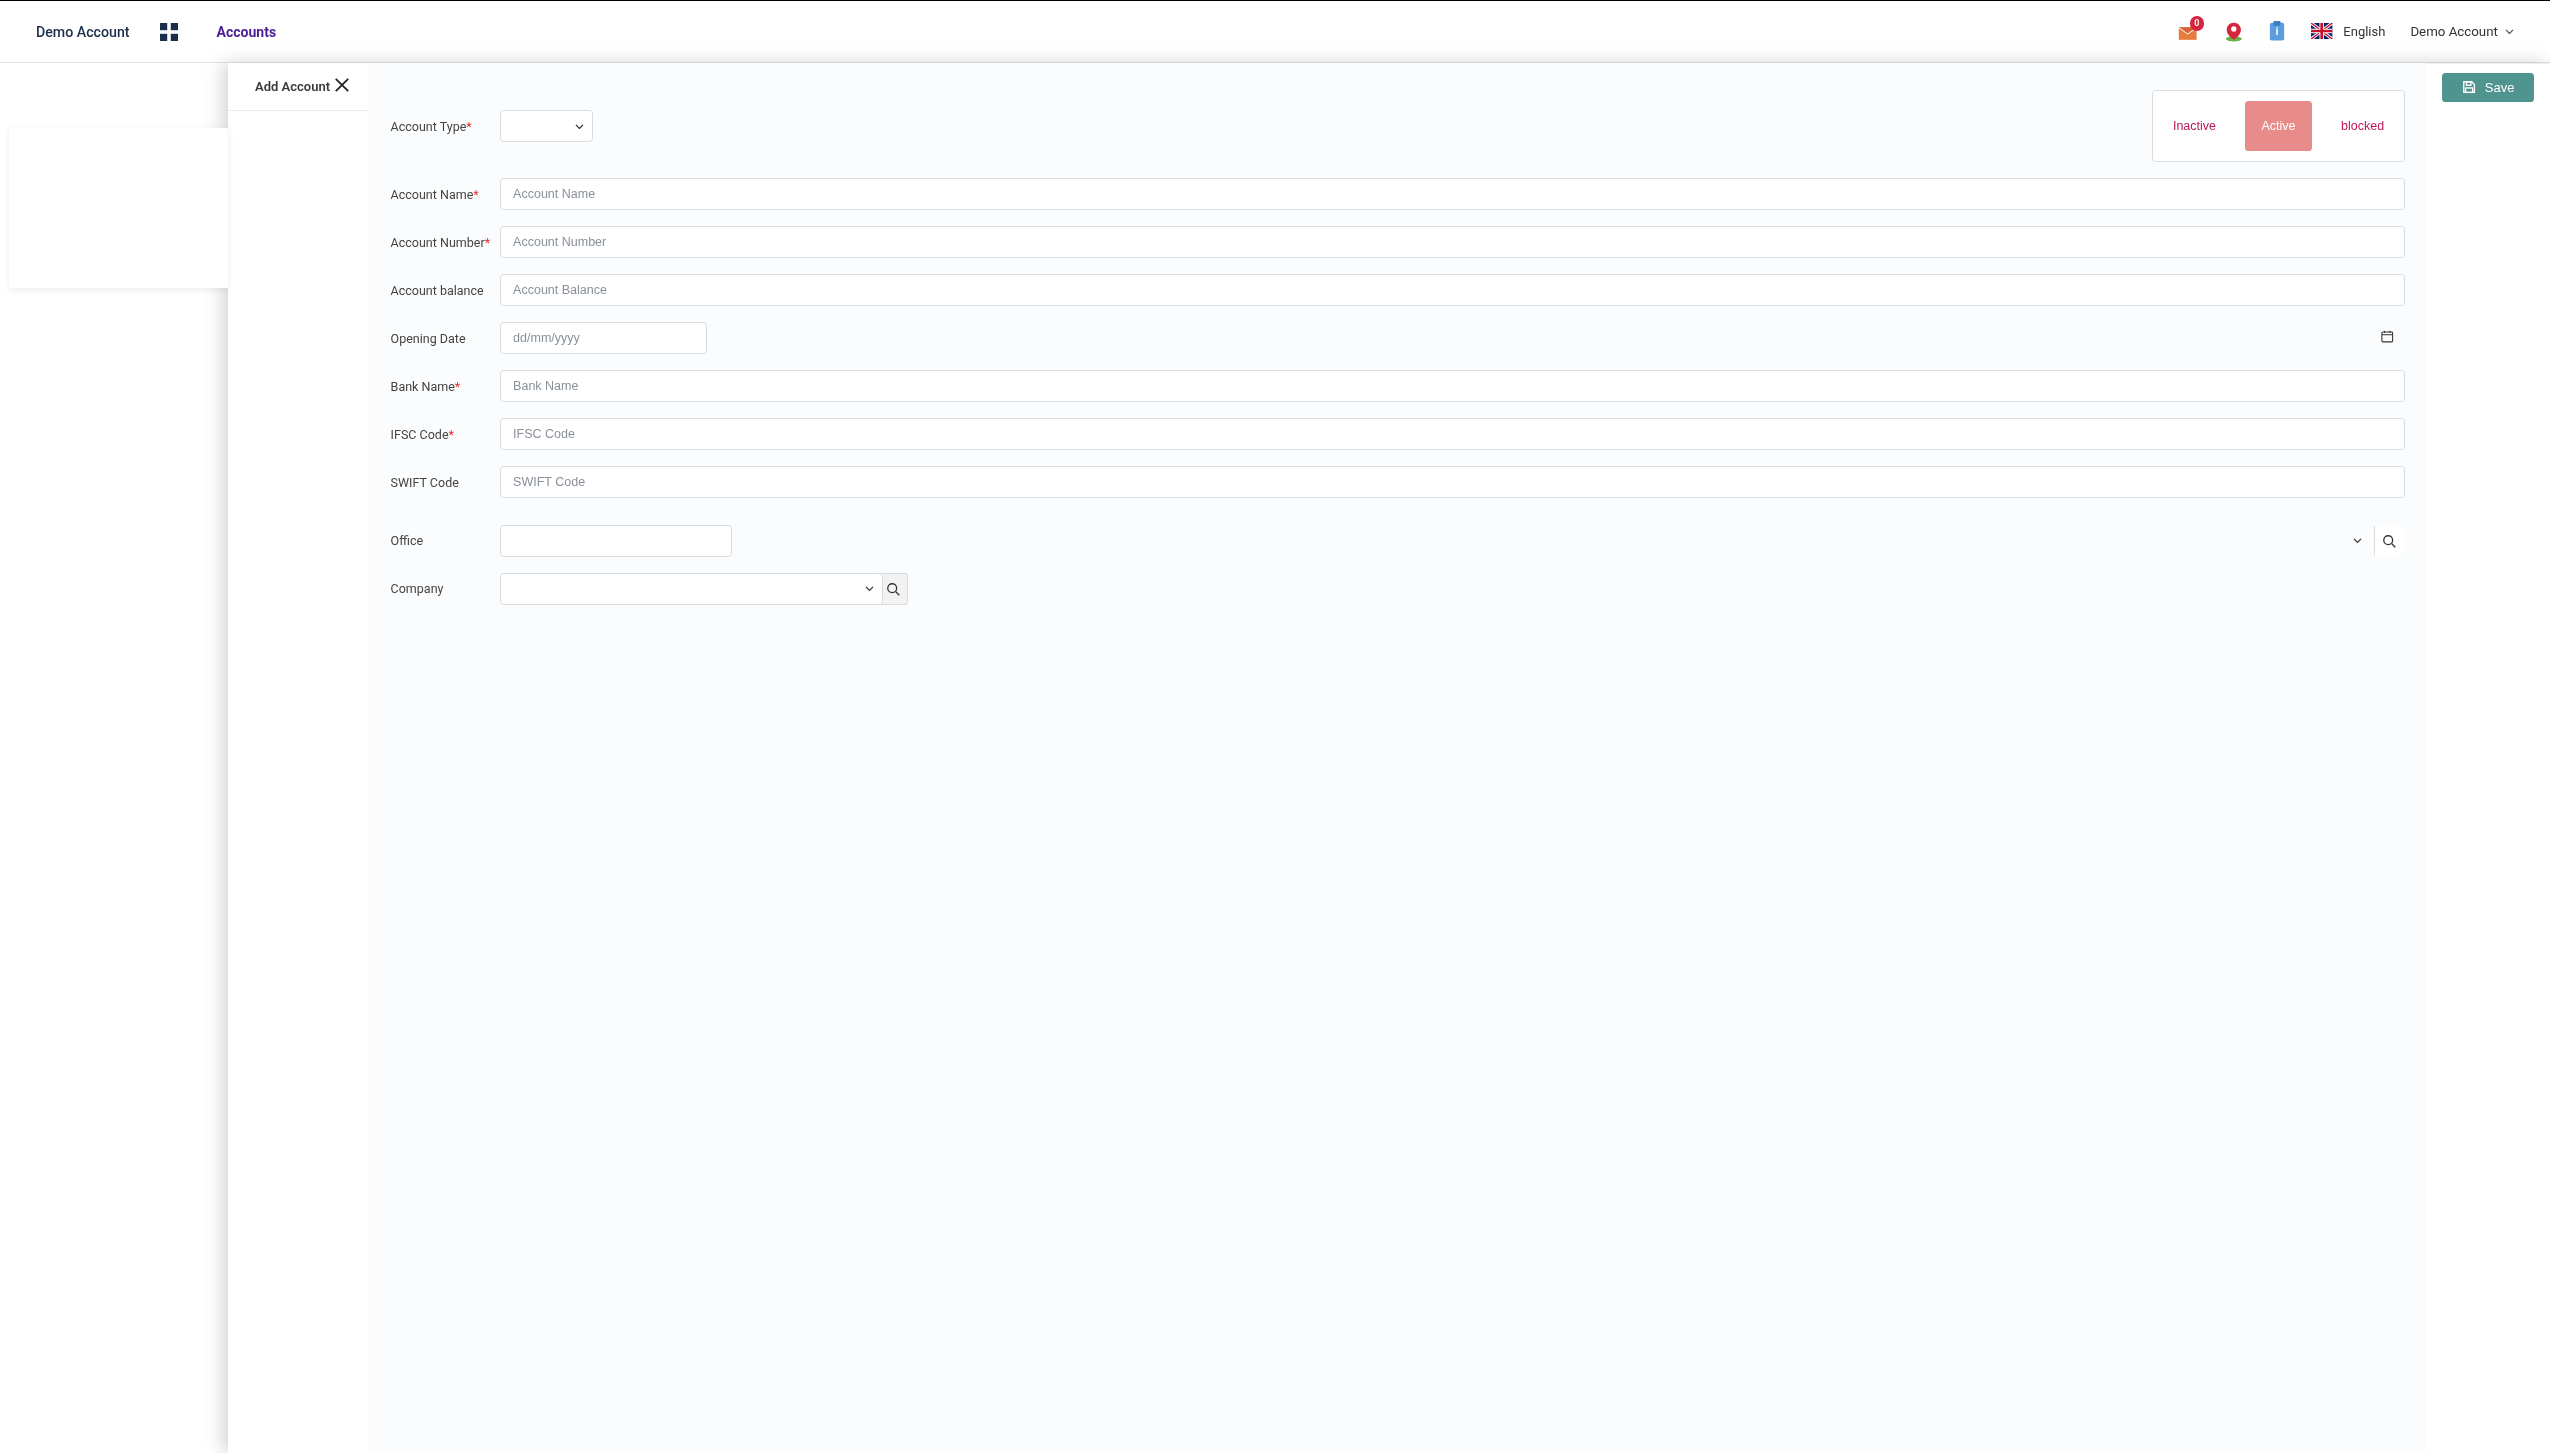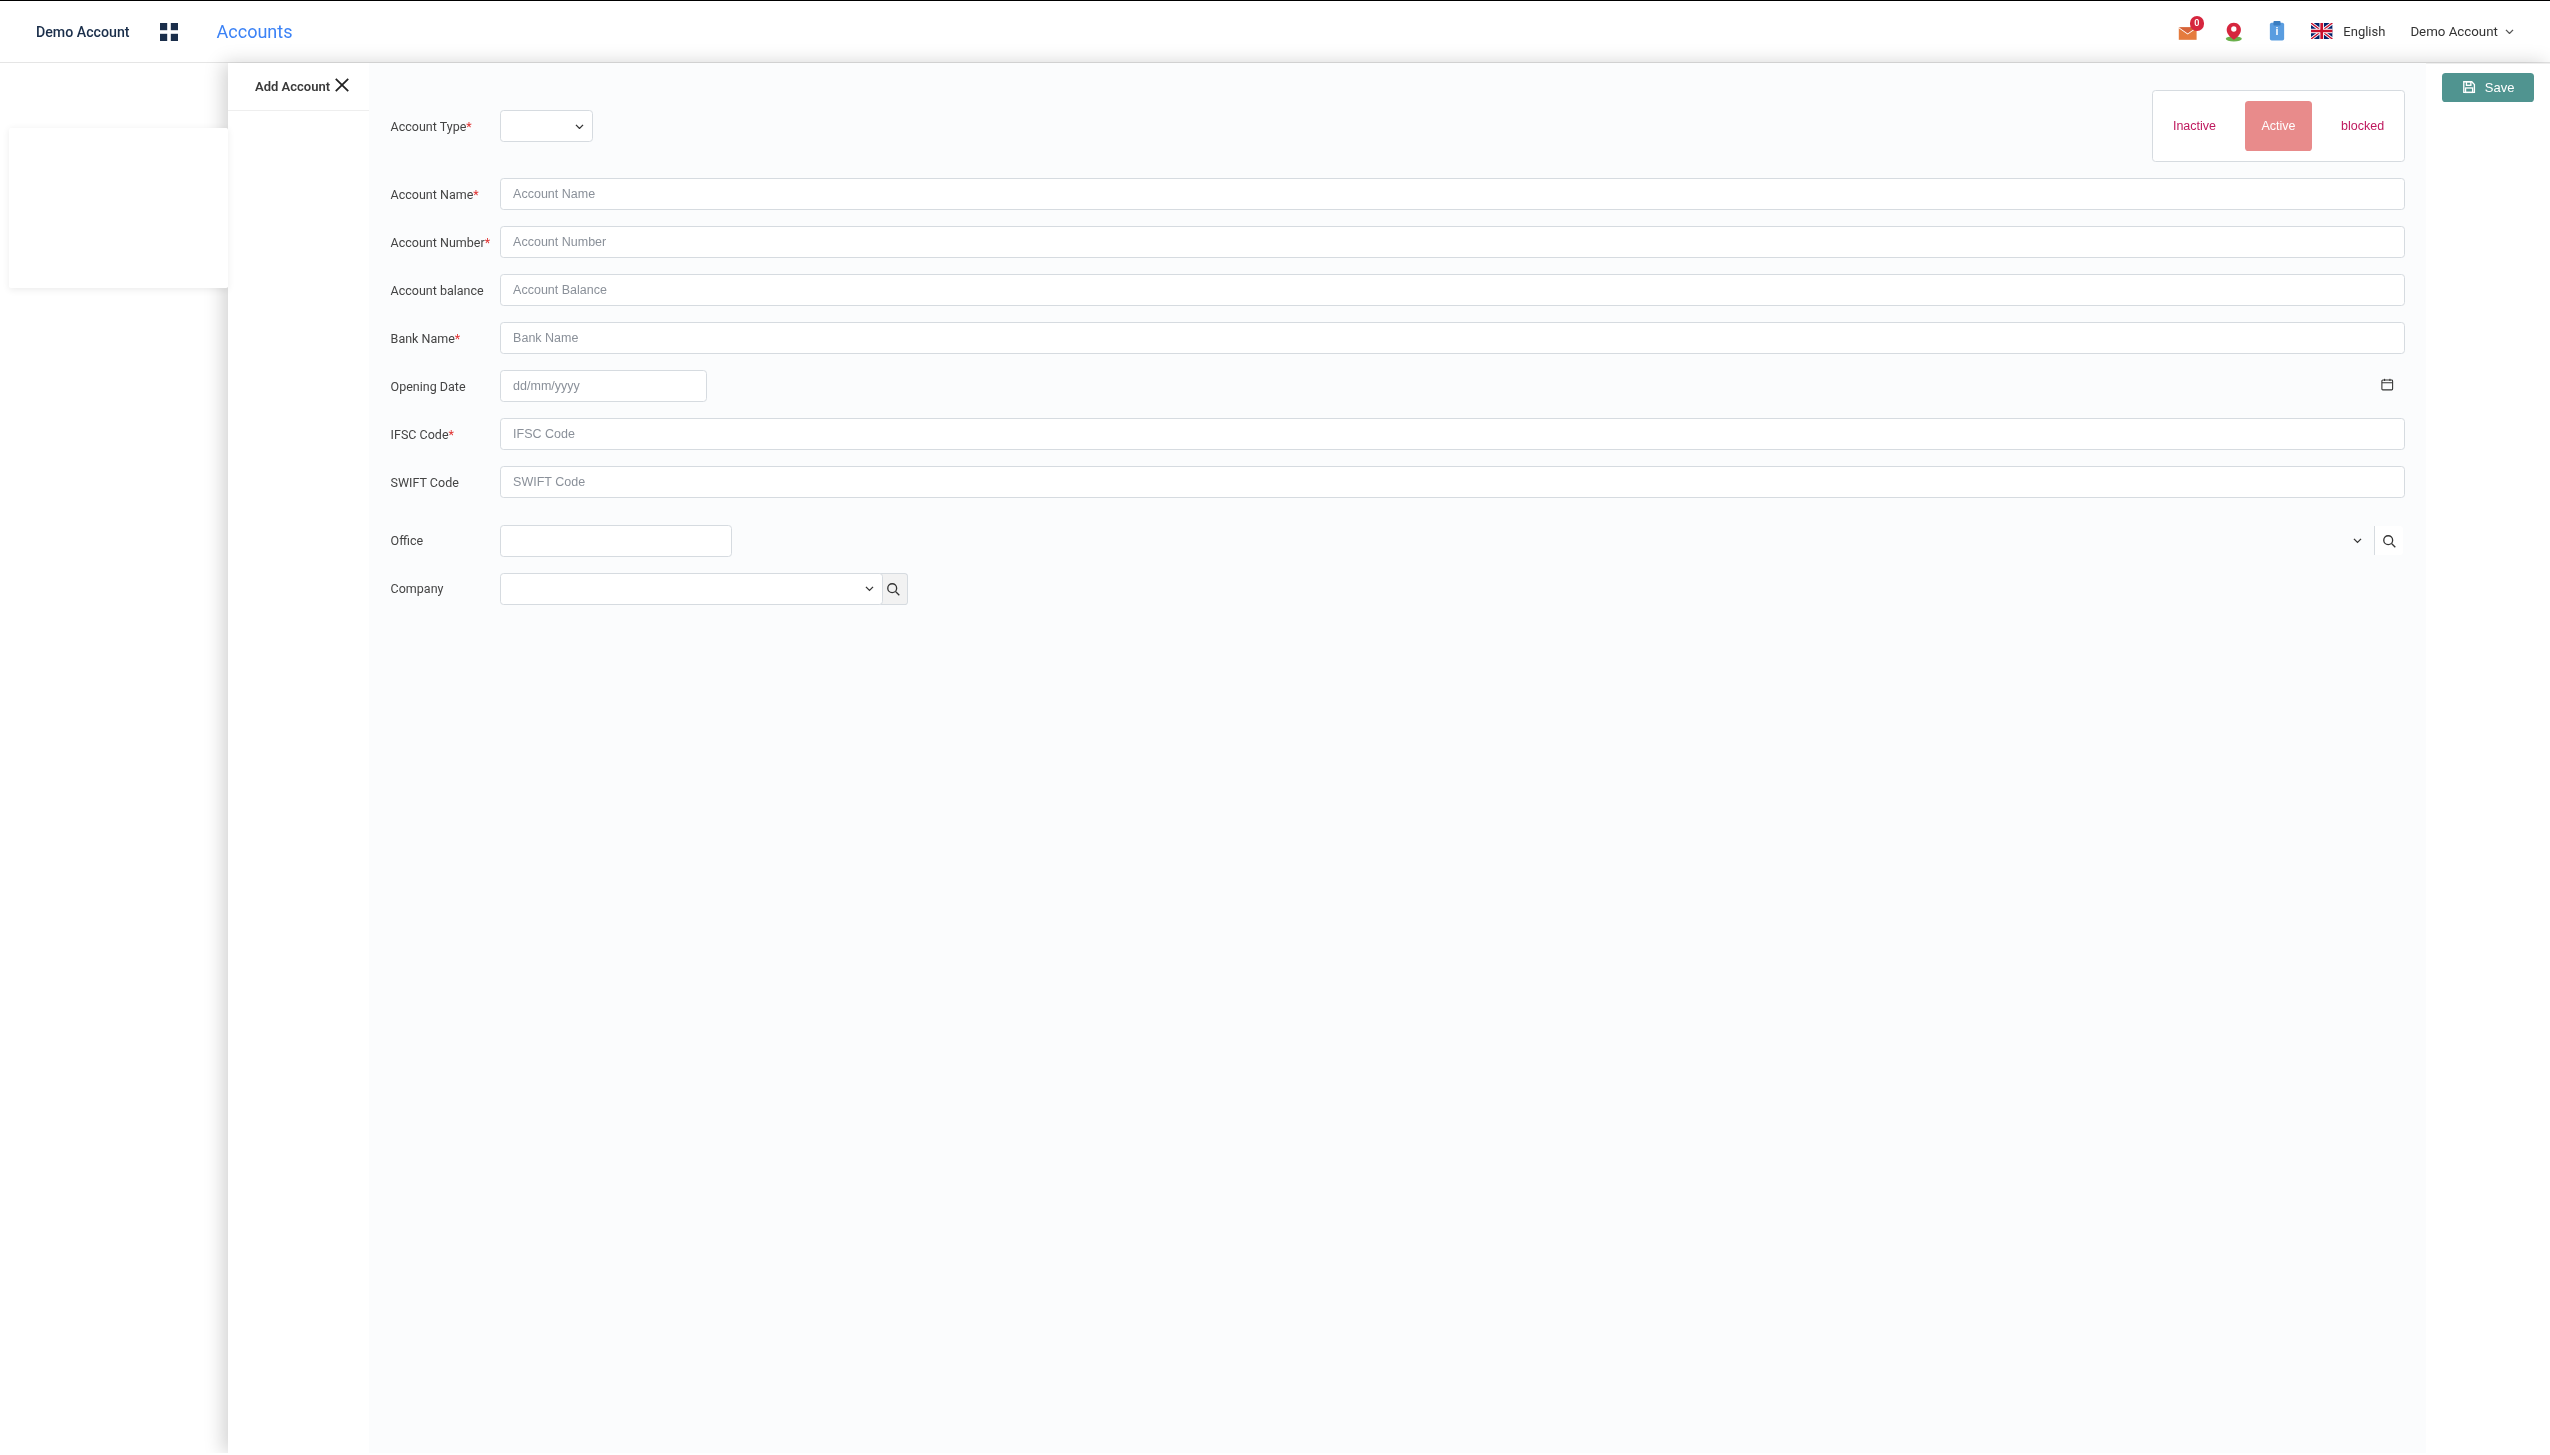--- a/index.html
+++ b/index.html
@@ -14,21 +14,21 @@
       border-top: 1.8px solid #000;
       border-bottom: 0.9px solid #e5e5e5;
       display: flex;
       align-items: center;
       padding: 0 36px;
       justify-content: space-between;
     }
     .topbar-left { display: flex; align-items: center; gap: 30px; }
     .brand { color: #1a2e4a; font-size: 14.2px; font-weight: 500; cursor: pointer; }
     .apps-icon { cursor: pointer; display:flex; align-items:center; }
-    .page-title { font-size: 18px; font-weight: 400; color: #3b82f6; margin-left: 9px; }
+    .page-title { font-size: 14px; font-weight: 700; color: #4c1d95; margin-left: 9px; }
     .topbar-right { display: flex; align-items: center; gap: 25px; }
     .topbar-icon { cursor: pointer; position: relative; display:flex; align-items:center;}
     .badge {
       position: absolute; top: -5.3px; right: -5.3px;
       background: #d6263e; color: #fff; border-radius: 50%;
       font-size: 9px; width: 14.2px; height: 14.2px; display:flex; align-items:center; justify-content:center;
       font-weight: 600;
     }
     .lang { display: flex; align-items: center; gap: 10.7px; cursor: pointer; }
     .flag { width: 21.4px; height: 16px; }
@@ -306,40 +306,40 @@
 
       <div class="form-row">
         <div class="form-label">
           <span>Account balance</span>
         </div>
         <input class="form-control" placeholder="Account Balance" style="">
       </div>
 
       <div class="form-row">
         <div class="form-label">
-          <span>Bank Name</span><span class="req">*</span>
-        </div>
-        <input class="form-control" placeholder="Bank Name" style="">
-      </div>
-
-      <div class="form-row">
-        <div class="form-label">
           <span>Opening Date</span>
         </div>
         <div style="position:relative; flex:1;">
           <input class="form-control" style="padding-right: 32px;" placeholder="dd/mm/yyyy">
           <span style="position:absolute; right:10.7px; top:50%; transform:translateY(-50%);">
             <svg width="12.5" height="12.5" viewBox="0 0 14 14">
                 <rect x="1" y="2" width="12" height="11" rx="1" fill="none" stroke="#333" stroke-width="1.2"></rect>
                 <line x1="1" y1="5" x2="13" y2="5" stroke="#333" stroke-width="1.2"></line>
                 <line x1="4" y1="0.5" x2="4" y2="3" stroke="#333" stroke-width="1.2"></line>
                 <line x1="10" y1="0.5" x2="10" y2="3" stroke="#333" stroke-width="1.2"></line>
               </svg>
           </span>
         </div>
+      </div>
+
+      <div class="form-row">
+        <div class="form-label">
+          <span>Bank Name</span><span class="req">*</span>
+        </div>
+        <input class="form-control" placeholder="Bank Name" style="">
       </div>
 
       <div class="form-row">
         <div class="form-label">
           <span>IFSC Code</span><span class="req">*</span>
         </div>
         <input class="form-control" placeholder="IFSC Code" style="">
       </div>
 
       <div class="form-row">

